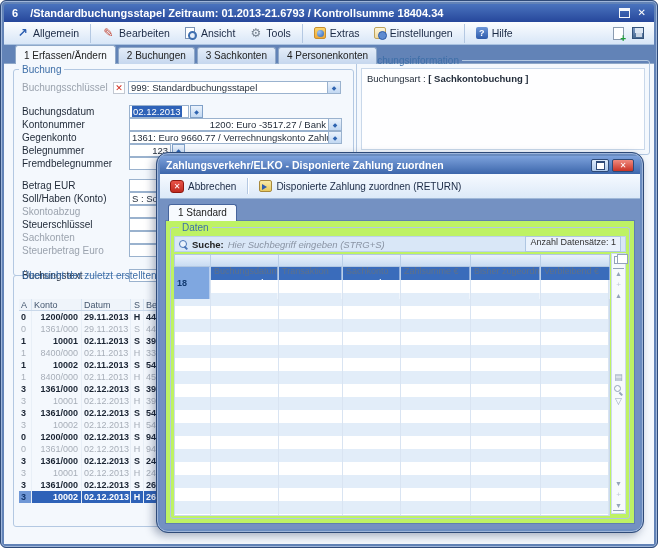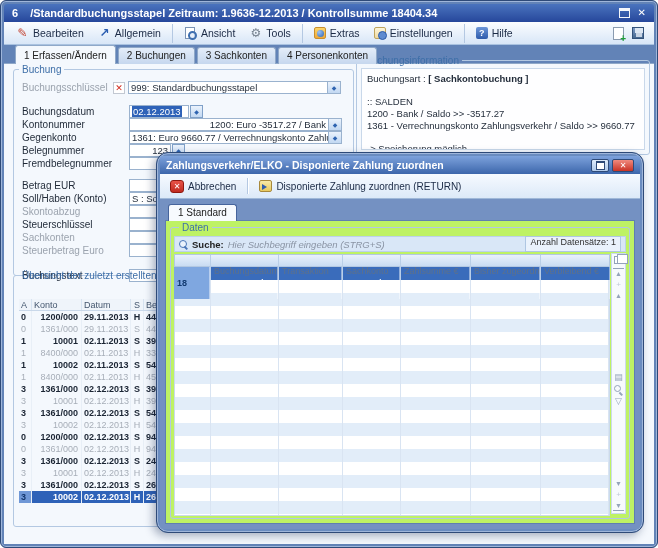--- a/index.html
+++ b/index.html
@@ -142,41 +142,41 @@
   .smag::before{content:"";position:absolute;left:0;top:0;width:5px;height:5px;border:1.5px solid #94A3BA;border-radius:50%}
   .smag::after{content:"";position:absolute;right:0;bottom:0;width:4px;height:1.5px;background:#94A3BA;transform:rotate(45deg)}
 </style>
 </head>
 <body>
 
 <div class="window">
 
   <div class="titlebar">
     <span>6</span>
-    <span class="tb-title">/Standardbuchungsstapel Zeitraum: 1.9636-12.2013 / Kontrollsumme 18404.34</span>
+    <span class="tb-title">/Standardbuchungsstapel Zeitraum: 01.2013-21.6793 / Kontrollsumme 18404.34</span>
     <div class="tb-controls">
       <span class="wb-max"></span>
       <span class="wb-close">✕</span>
     </div>
   </div>
 
   <div class="menubar">
     <div class="mb-right">
       <span class="ic ic-newdoc"></span>
       <span class="ic ic-save"></span>
     </div>
 
+      <div class="menu-item sep">
+        <span class="ic ic-arrow-ne"></span>
+        <span>Allgemein</span>
+      </div>
+
       <div class="menu-item">
         <span class="ic ic-pencil"></span>
         <span>Bearbeiten</span>
-      </div>
-
-      <div class="menu-item sep">
-        <span class="ic ic-arrow-ne"></span>
-        <span>Allgemein</span>
       </div>
 
       <div class="menu-item">
         <span class="ic ic-view"></span>
         <span>Ansicht</span>
       </div>
 
       <div class="menu-item sep">
         <span class="ic ic-gear"></span>
         <span>Tools</span>
@@ -319,29 +319,20 @@
           </div>
       </div>
     </fieldset>
 
     <fieldset class="fs-info">
       <legend>Buchungsinformation</legend>
       <div class="info-box">
         <div class="info-line">
           <span>Buchungsart : </span><span class="b">[ Sachkontobuchung ]</span>
         </div>
-        <div>
-
-        <div class="info-line"></div>
-            <div class="info-line">:: SALDEN</div>
-            <div class="info-line">1200 - Bank / Saldo &gt;&gt; -3517.27</div>
-            <div class="info-line">1361 - Verrechnungskonto Zahlungsverkehr / Saldo &gt;&gt; 9660.77</div>
-            <div class="info-line"></div>
-            <div class="info-line">-&gt; Speicherung möglich</div>
-          </div>
       </div>
     </fieldset>
 
     <fieldset class="fs-ueber">
       <legend>Übersicht der zuletzt erstellten Buchungen</legend>
       <div class="ug-head">
         <span class="ca">A</span>
         <span class="ck">Konto</span>
         <span class="cd">Datum</span>
         <span class="cs">S</span>

